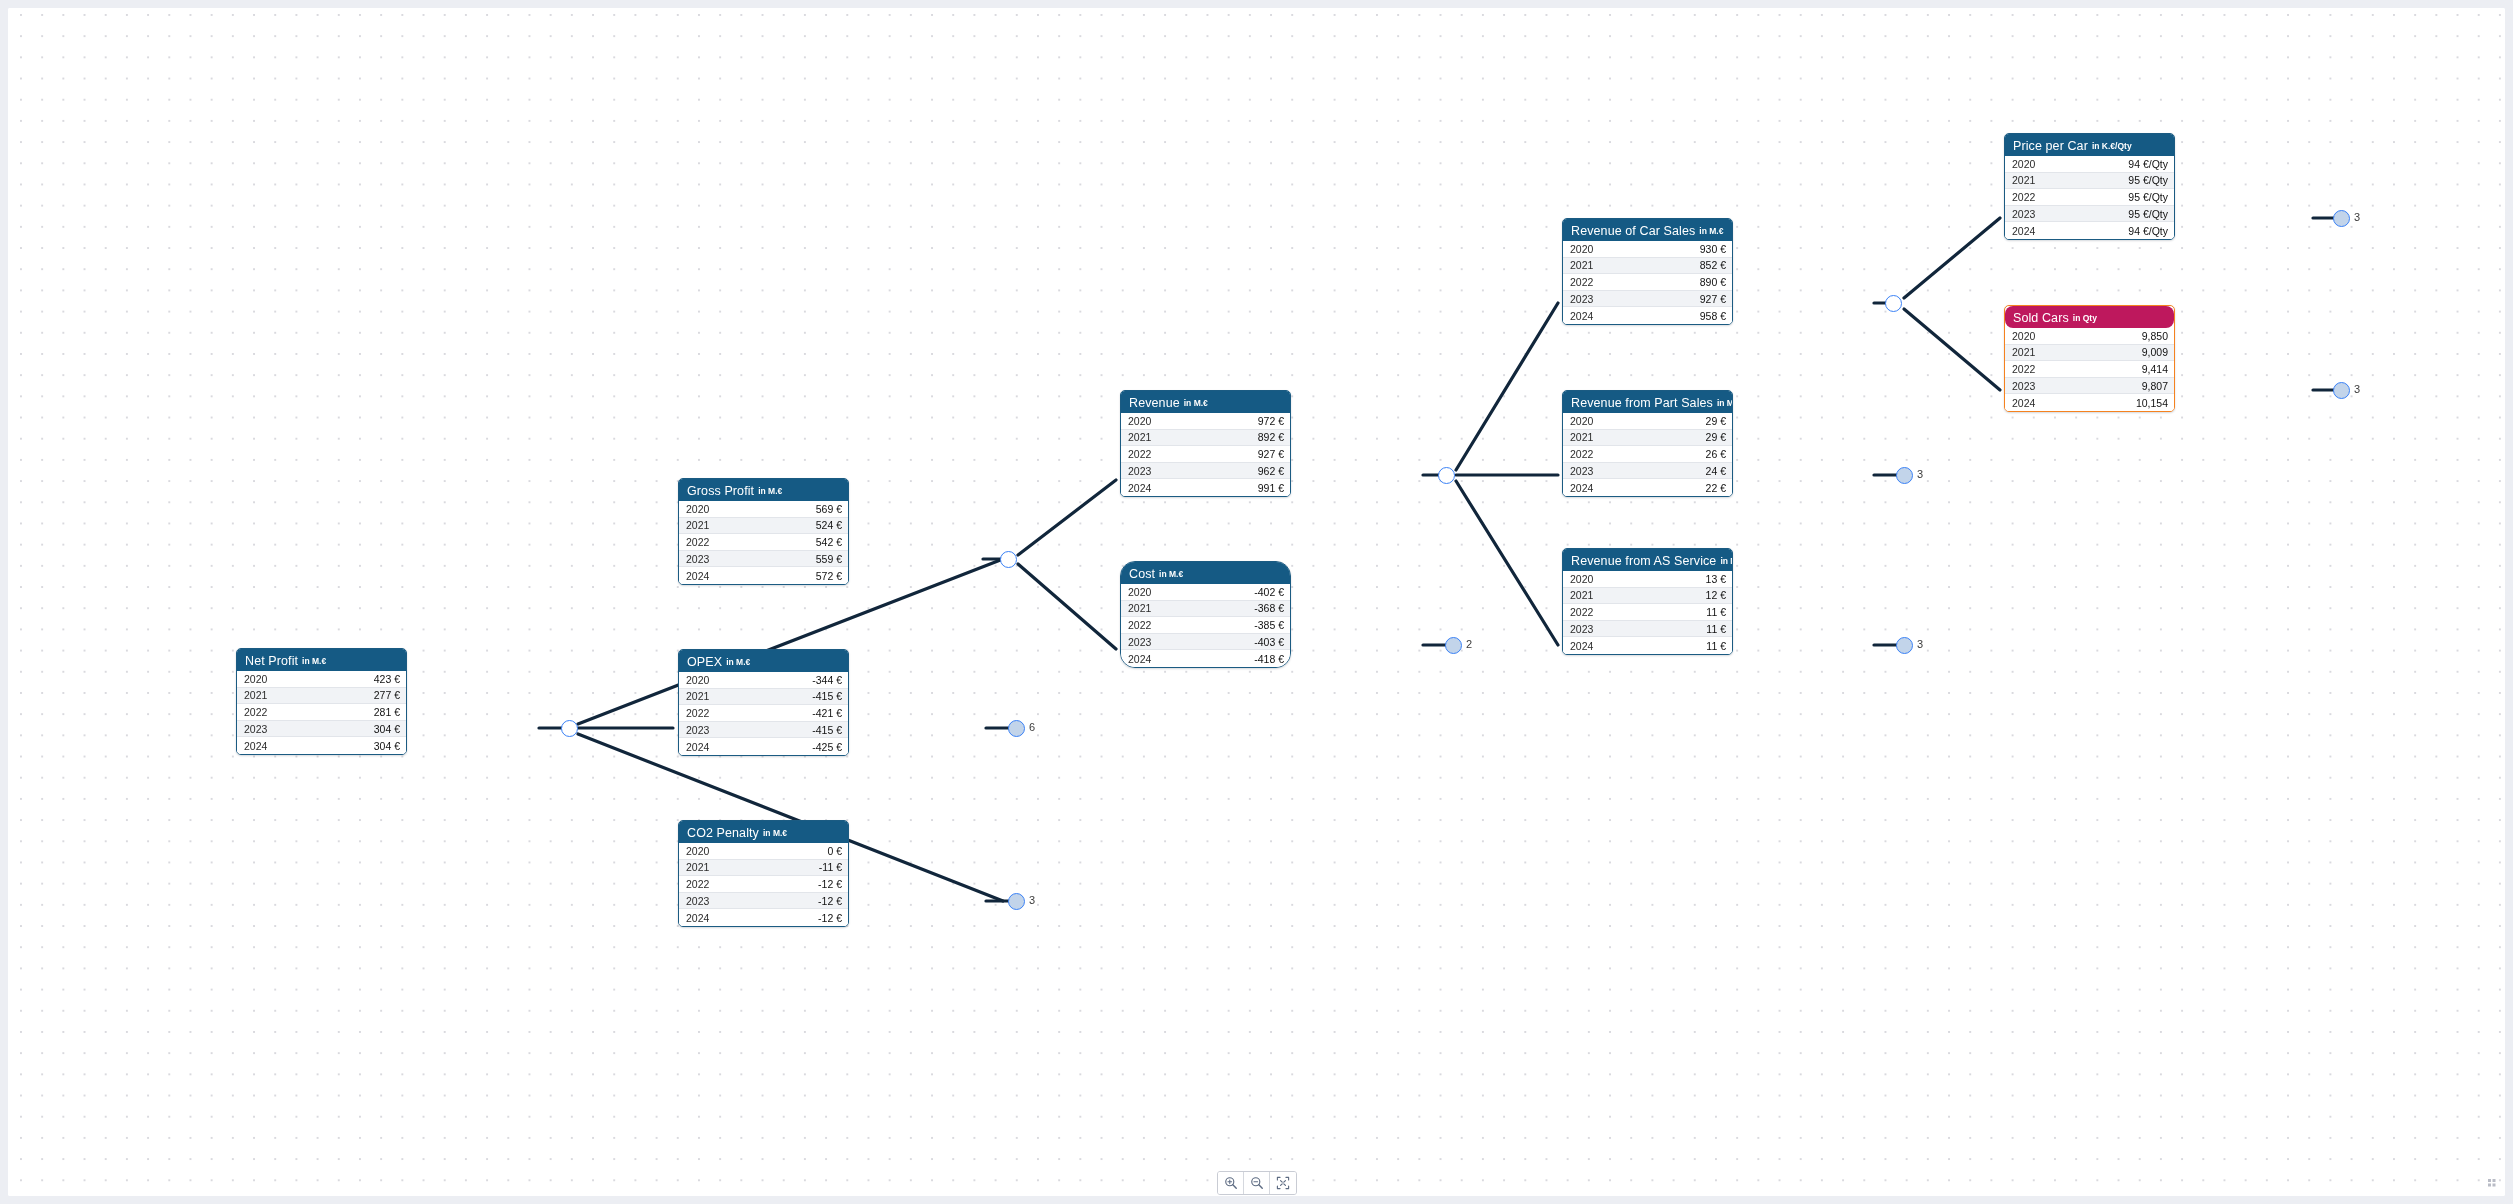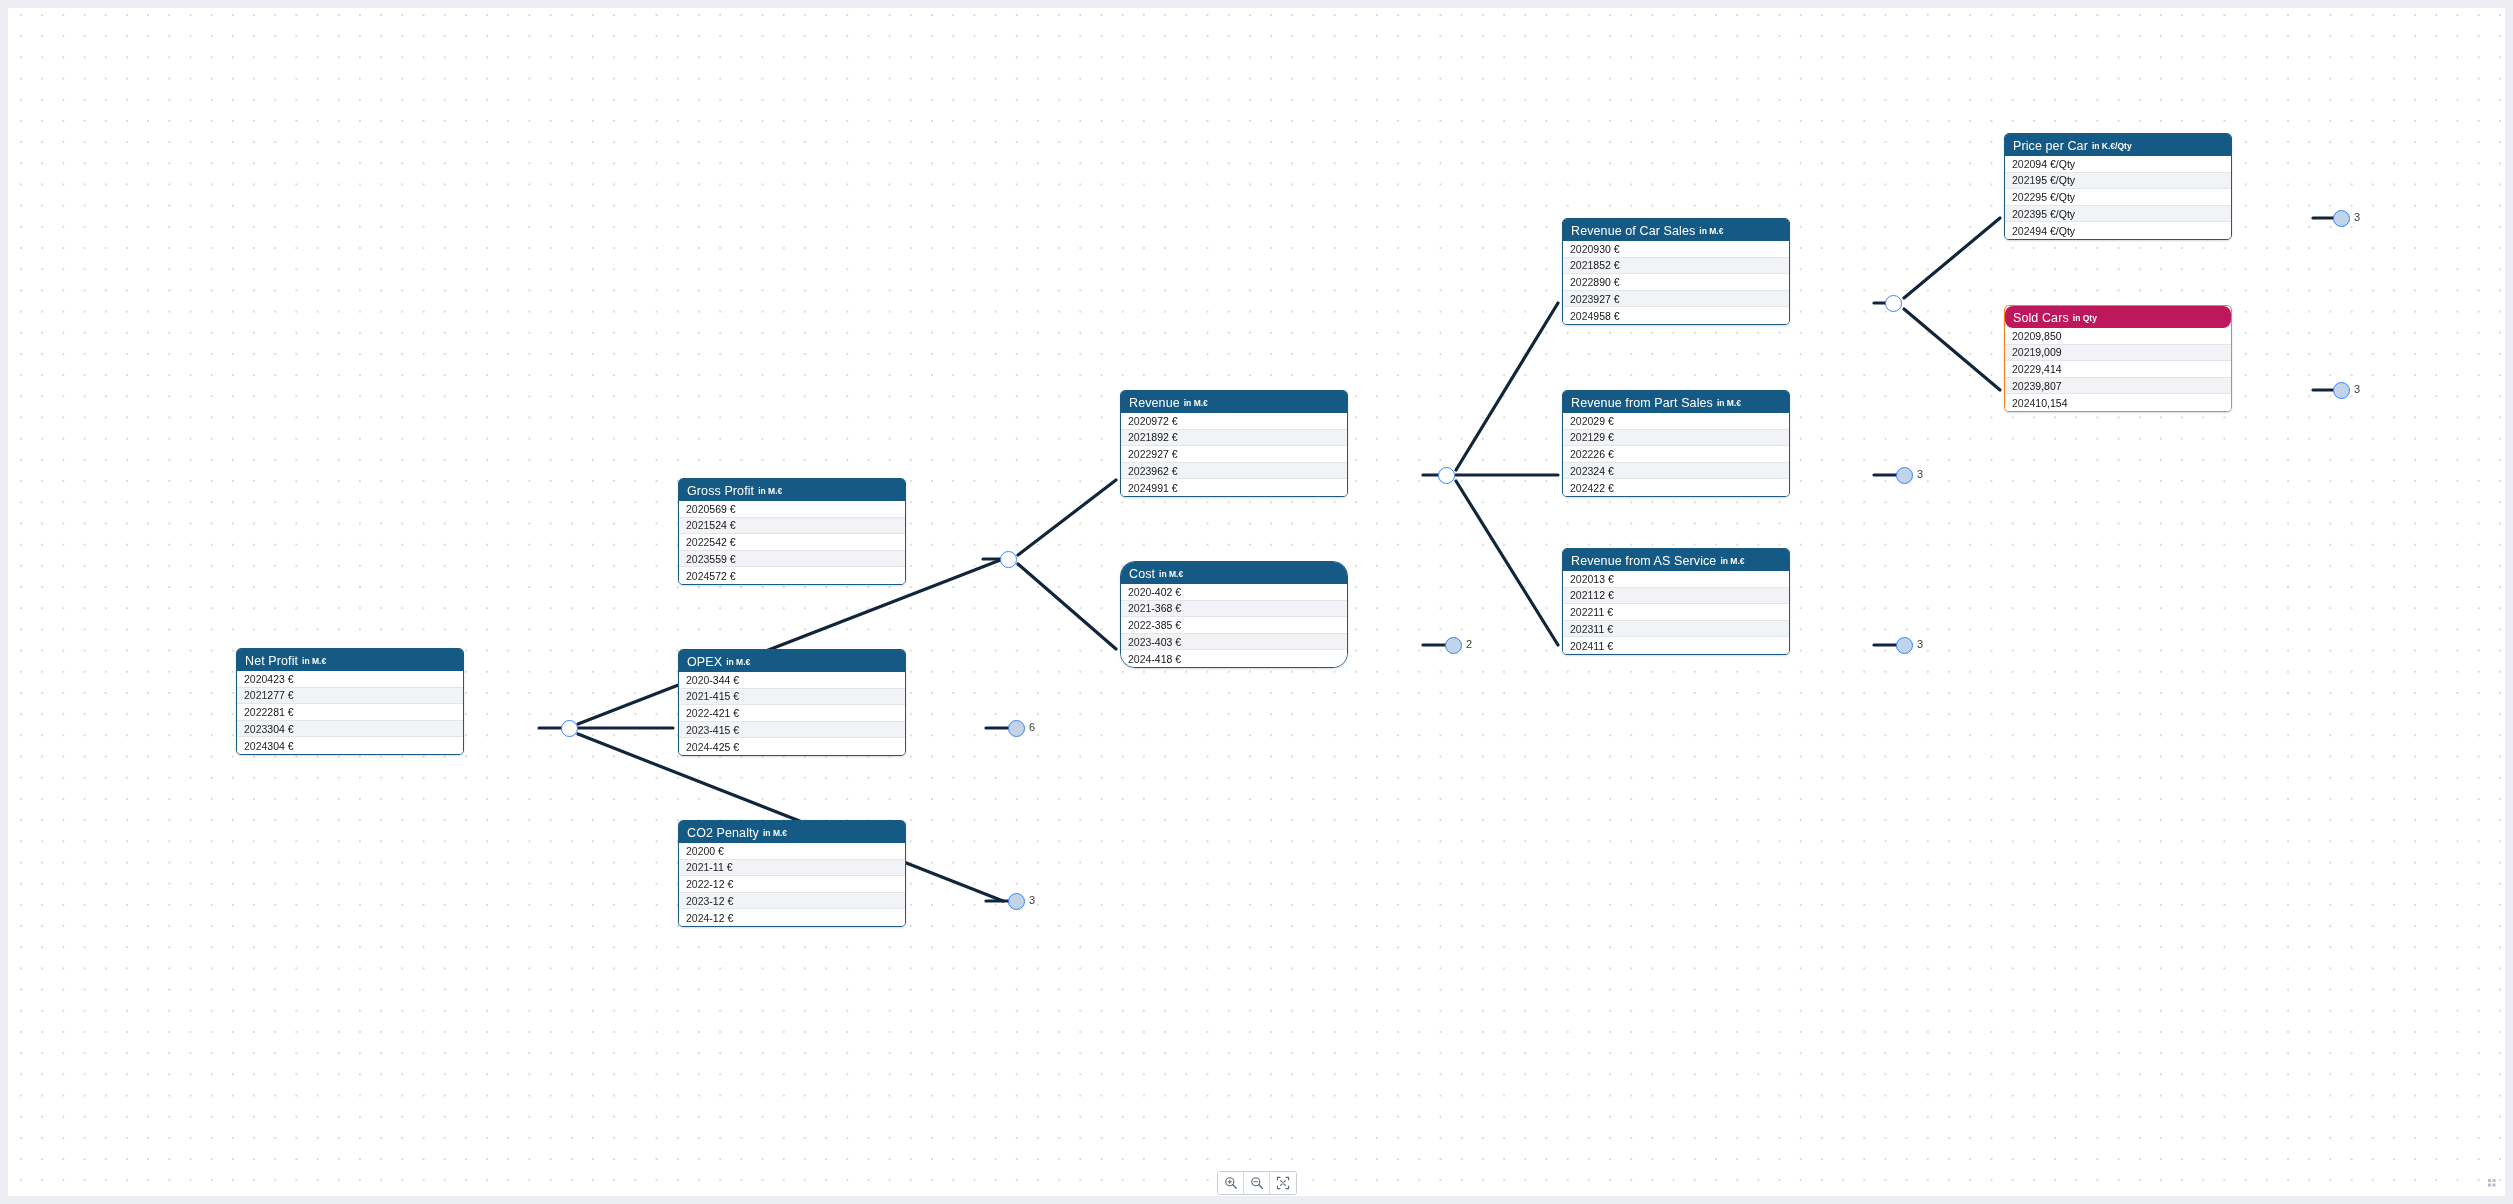--- a/index.html
+++ b/index.html
@@ -27,21 +27,21 @@
     background-image:
       radial-gradient(circle at 1px 1px, #d9d9de 1.1px, rgba(0,0,0,0) 1.3px);
     background-size: 21.2px 21.2px;
     background-position: 12px 6px;
   }
   #edges { position: absolute; left: 0; top: 0; width: 2497px; height: 1188px; }
 
   
   .node {
     position: absolute;
-    width: 228px;
+    width: 171px;
     background: #ffffff;
     border: 1px solid #1b5b82;
     border-radius: 5px;
     overflow: hidden;
     box-shadow: 0 1px 2px rgba(20,40,60,.18);
     z-index: 5;
   }
   .node.orange { border-color: #f5821f; }
 
   .node-head {
@@ -62,21 +62,21 @@
     font-size: 8.5px;
     font-weight: bold;
     margin-left: 4px;
     position: relative;
     top: -1px;
   }
 
   .node-rows { display: block; }
   .row {
     display: flex;
-    justify-content: flex-start;
+    justify-content: space-between;
     align-items: center;
     height: 16.6px;
     padding: 0 6px 0 7px;
     font-size: 10.5px;
     color: #1d1d1d;
     background: #ffffff;
     border-bottom: 1px solid #e2e5ea;
   }
   .row:nth-child(even) { background: #f1f3f6; }
   .row:last-child { border-bottom: none; }

